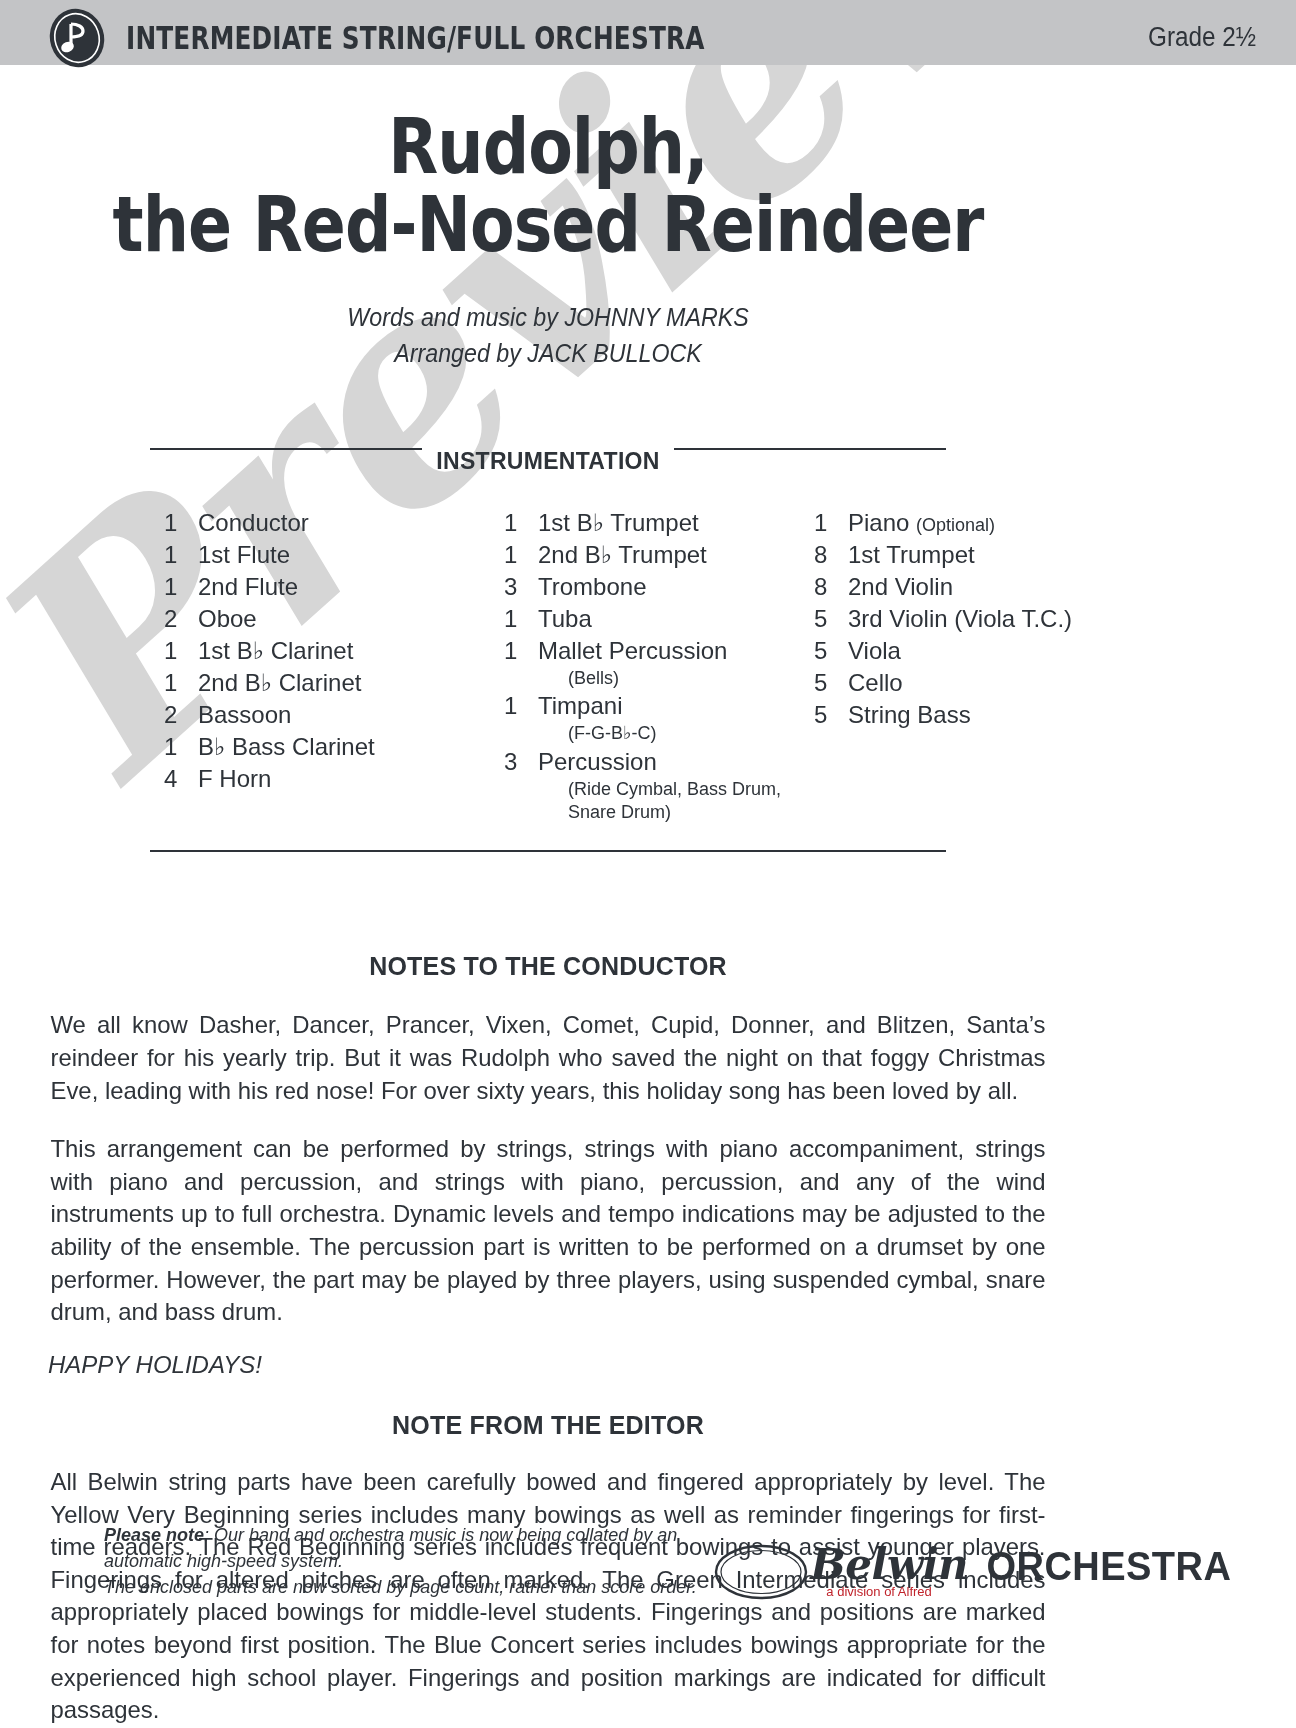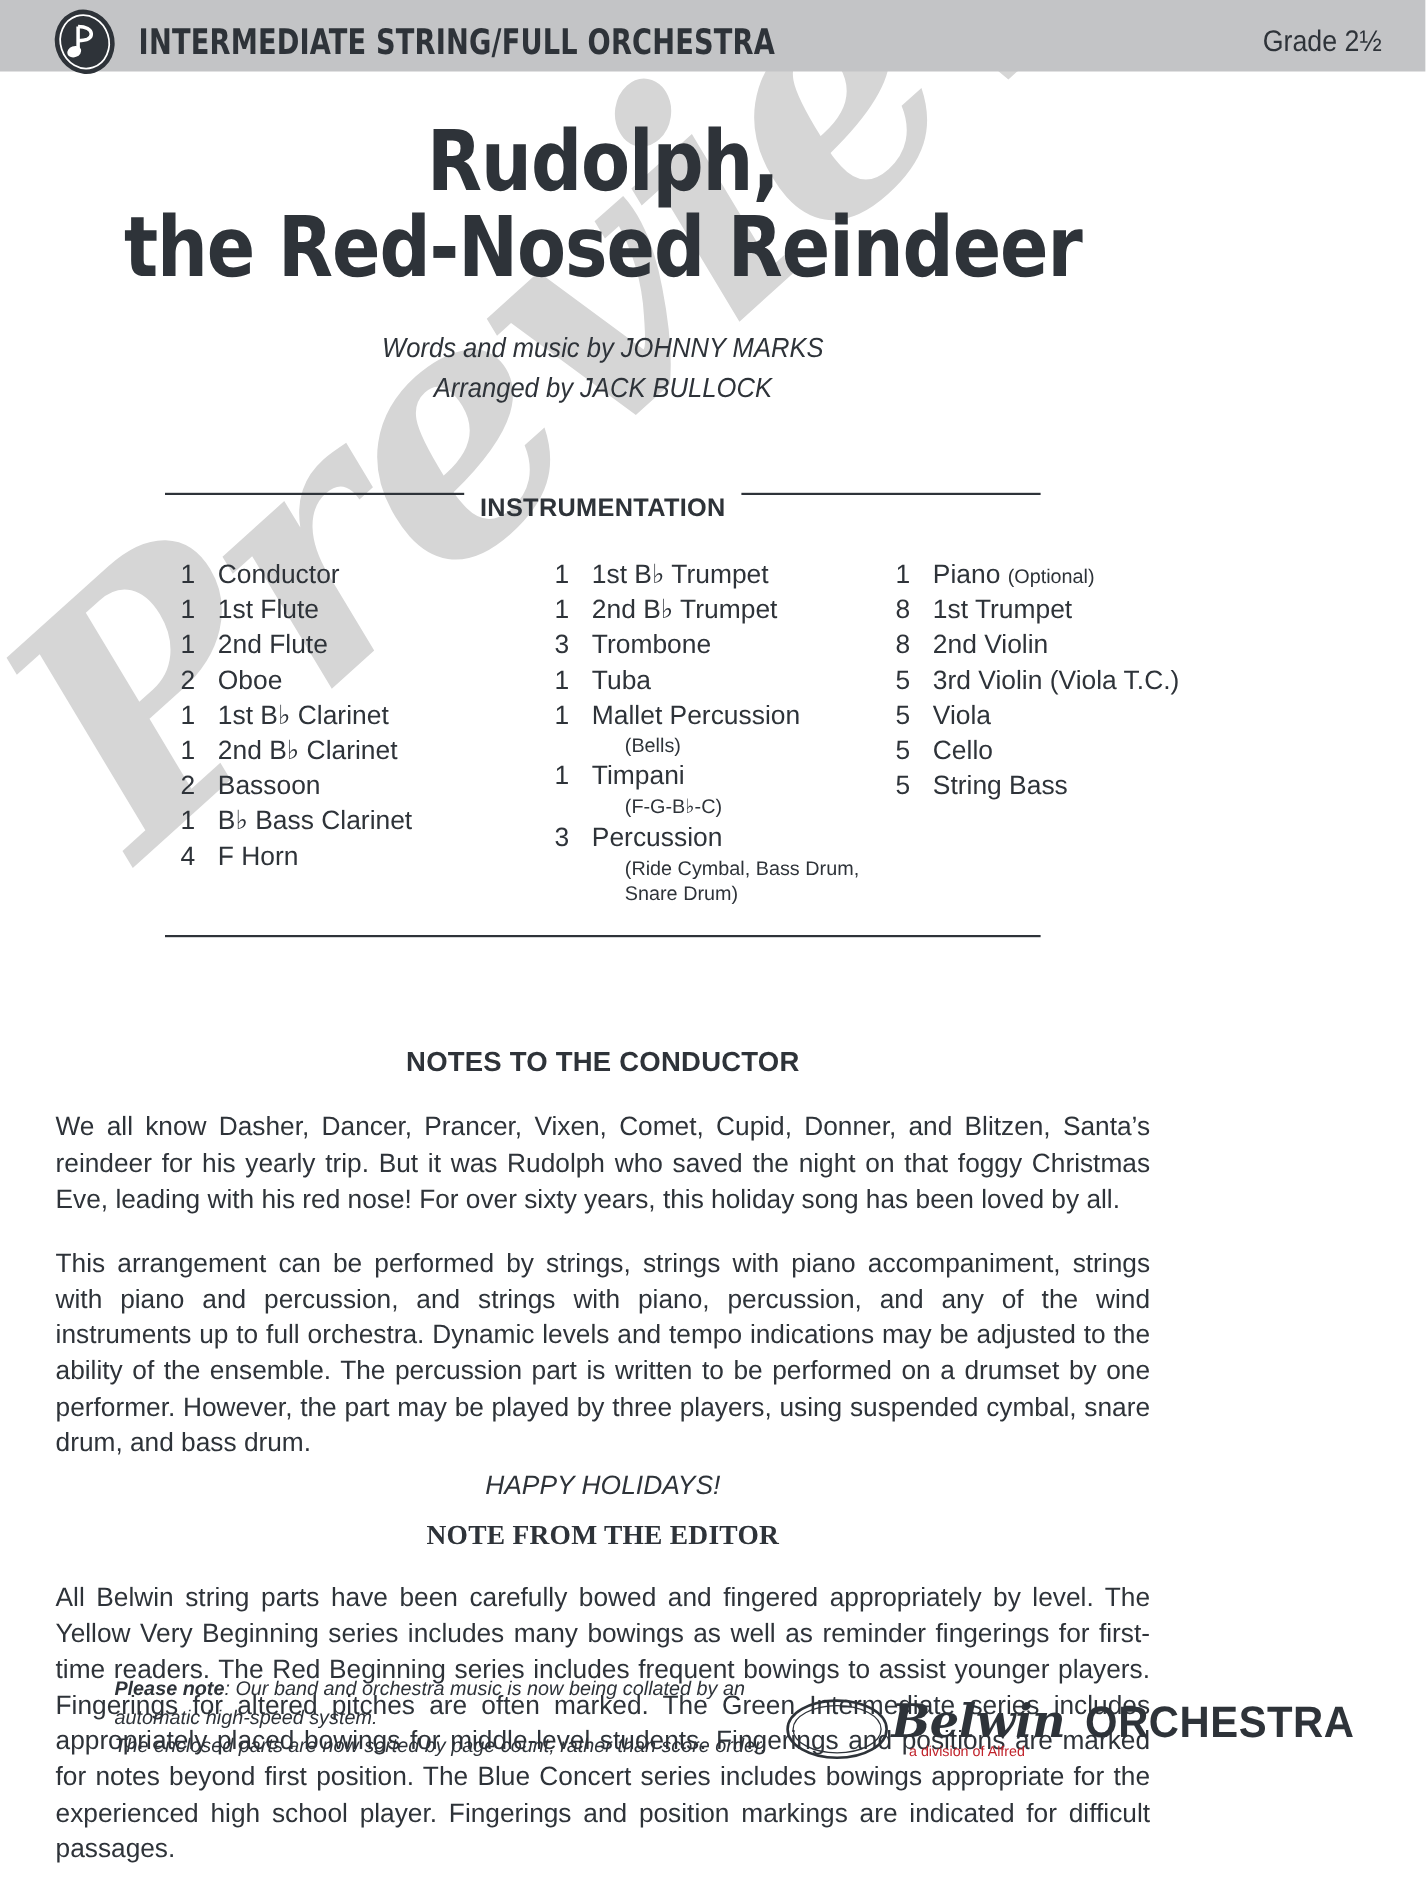--- a/index.html
+++ b/index.html
@@ -139,23 +139,23 @@
   .para {
     text-align:justify;
     font-family:"Liberation Sans Narrow","Liberation Sans", sans-serif;
     font-size:24px; line-height:1.36; color:#2e3339;
     margin-top:26px;
     transform:scaleX(0.995);
   }
   .para.first { margin-top:28px; }
   .happy {
     font-family:"Liberation Sans Narrow","Liberation Sans", sans-serif;
-    font-style:italic; font-size:24px; color:#2e3339; margin-top:8px;text-align:center;
-  }
-  #editor-head { margin-top:18px;font-family:Liberation Serif, serif; }
+    font-style:italic; font-size:24px; color:#2e3339; margin-top:22px;
+  }
+  #editor-head { margin-top:32px; }
 
   
   #sign-block { text-align:right; padding:0 106px; margin-top:30px; }
   .sig-name {
     font-family:"DejaVu Serif", serif;
     font-style:italic; font-weight:bold;
     font-size:33px; color:#2e3339; letter-spacing:0.5px;
     transform:scaleX(0.95);
   }
 

